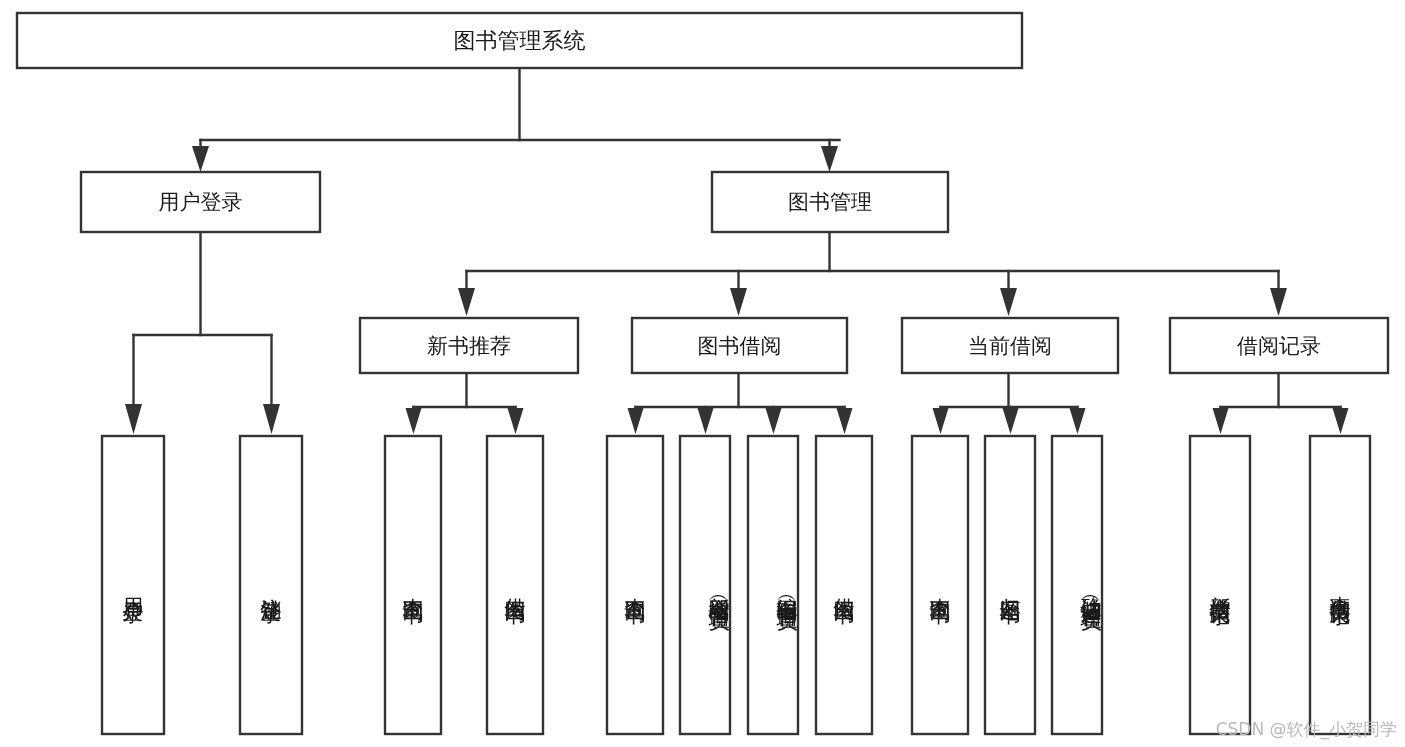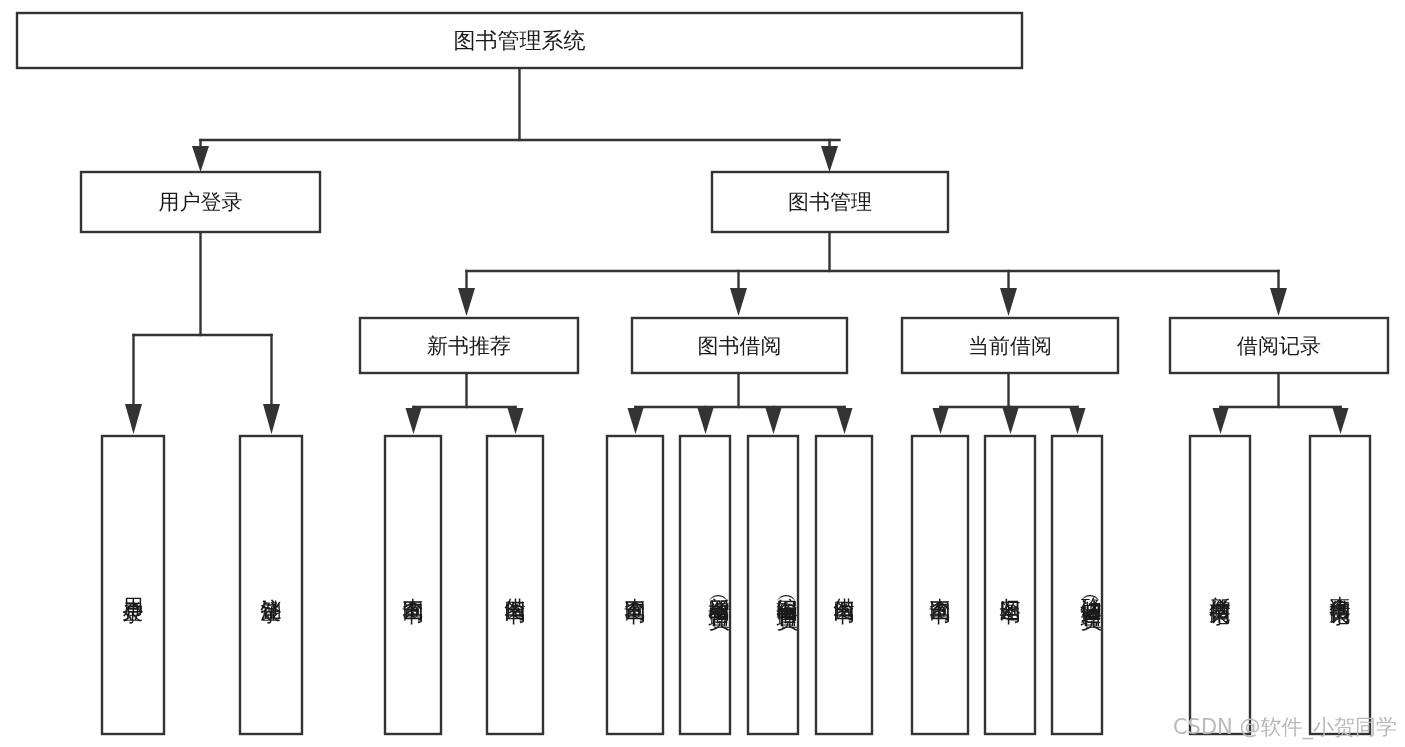--- a/index.html
+++ b/index.html
@@ -70,21 +70,21 @@
     pointer-events: none;
   }
   .vlabel.centered {
     align-items: center;
   }
   #watermark {
     position: absolute;
     right: 8px;
     bottom: 6px;
     font-family: "DejaVu Sans", "Liberation Sans", sans-serif;
-    font-size: 21px;
+    font-size: 17px;
     color: #b9b9b9;
     white-space: nowrap;
     pointer-events: none;
   }
 </style>
 </head>
 <body>
 
 <div id="diagram-root">
 

